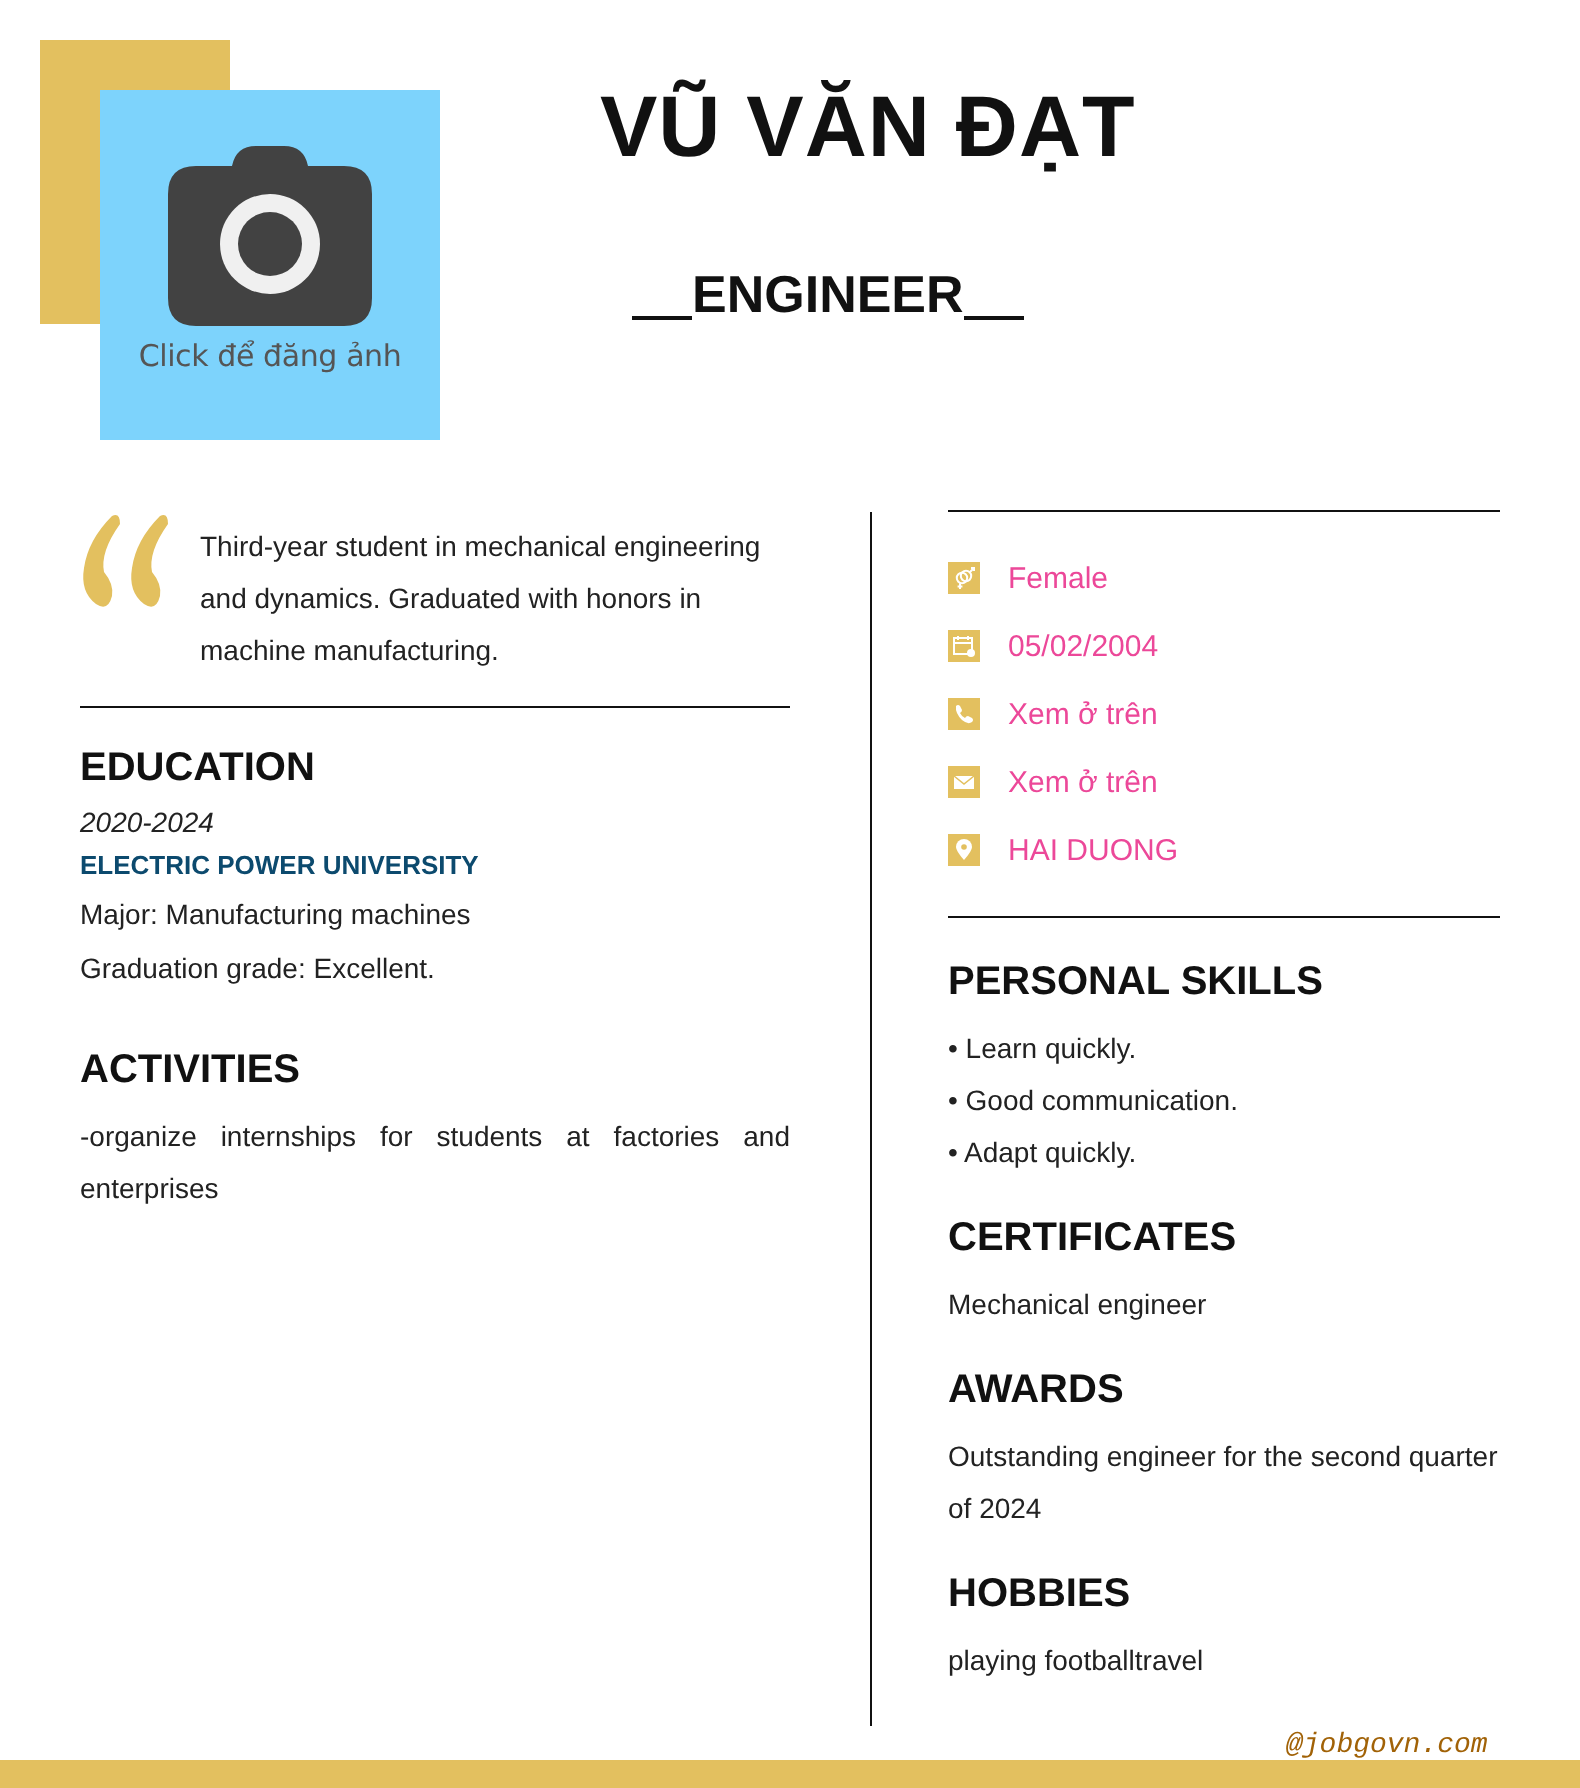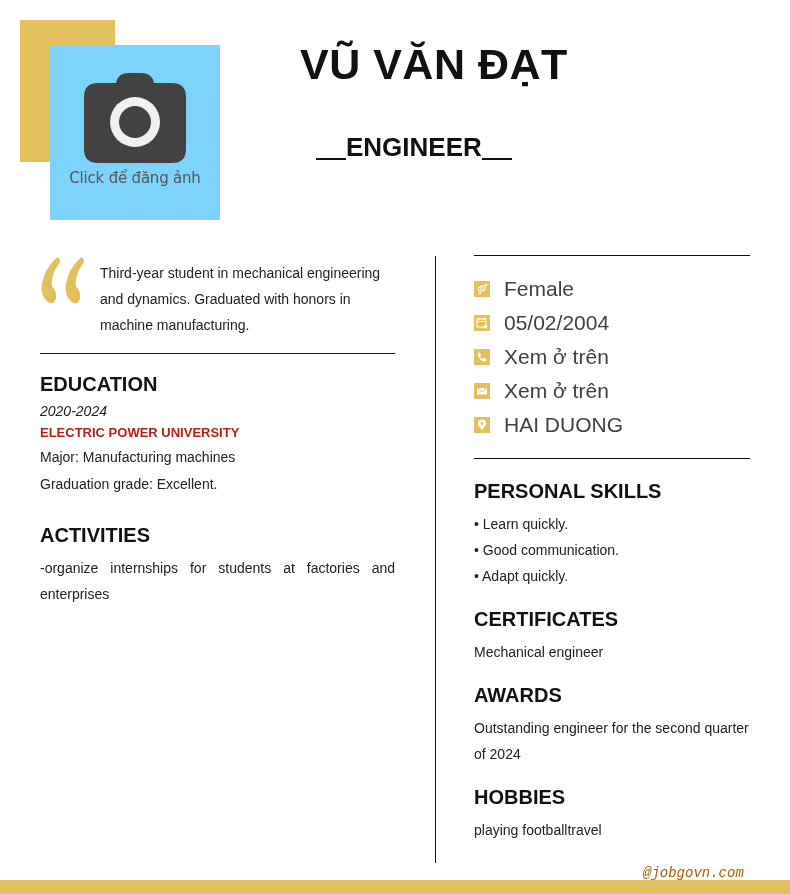--- a/index.html
+++ b/index.html
@@ -31,41 +31,41 @@
     .col-divider { position: absolute; left: 435px; top: 256px; width: 1px; height: 607px; background: #111; }
     .col-right { position: absolute; left: 474px; top: 255px; width: 276px; }
 
     .quote-row { position: relative; height: 97px; }
     .quote-icon { position: absolute; left: 0; top: 0; width: 48px; height: 52px; }
     .summary { position: absolute; left: 60px; top: 4px; width: 295px; font-size: 14px; line-height: 26px; color: #222; }
     .hr { height: 1px; background: #111; width: 100%; }
 
     .section-title { font-size: 20px; font-weight: 700; color: #111; line-height: 24px; }
     .date { font-size: 14px; font-style: italic; color: #222; line-height: 20px; }
-    .org { font-size: 13px; font-weight: 700; color: #b91c1c; line-height: 20px; }
+    .org { font-size: 13px; font-weight: 700; color: #0c4a6e; line-height: 20px; }
     .body { font-size: 14px; line-height: 26px; color: #222; }
     .justify { text-align: justify; }
 
     .sec-edu { margin-top: 18px; }
     .sec-exp { margin-top: 26px; }
     .sec-act { margin-top: 26px; }
     .sec-edu .date, .sec-exp .date { margin-top: 5px; }
     .sec-edu .org, .sec-exp .org { margin-top: 2px; }
     .sec-edu .body, .sec-exp .body { margin-top: 1px; }
     .sec-act .body { margin-top: 8px; }
 
     
     .info-list { padding-top: 16px; padding-bottom: 16px; }
     .info-item { display: flex; align-items: center; height: 34px; }
     .info-icon {
       width: 16px; height: 16px; background: #e3c05f; display: flex; align-items: center; justify-content: center;
       margin-right: 14px; flex: 0 0 16px;
     }
     .info-icon svg { width: 12px; height: 12px; }
-    .info-text { font-size: 21px; color: #404040; }
+    .info-text { font-size: 15px; color: #ec4899; }
     .skills { margin-top: 8px; }
     .skills .body { line-height: 26px; font-size: 14px; }
     .sec-skills { margin-top: 20px; }
     .sec-cert { margin-top: 18px; }
     .sec-cert .body, .sec-awards .body, .sec-hobbies .body { margin-top: 8px; }
     .sec-awards { margin-top: 18px; }
     .sec-hobbies { margin-top: 18px; }
 
     .watermark {
       position: absolute; left: 643px; top: 865px; font-family: "Liberation Mono", "DejaVu Sans Mono", monospace;

